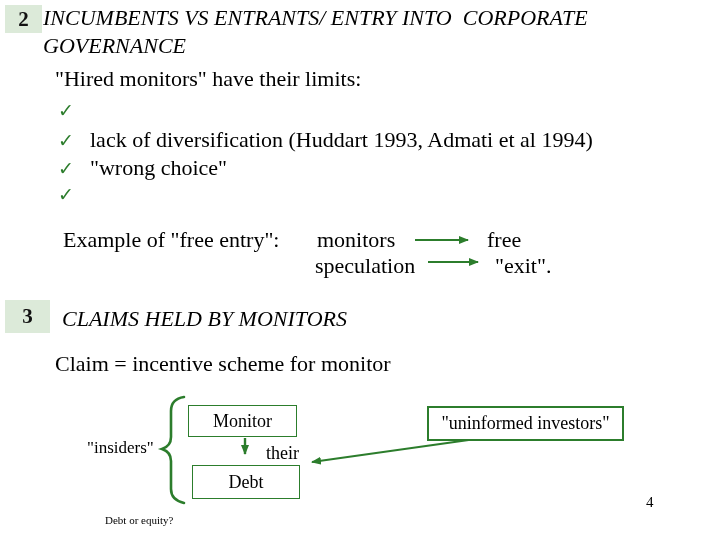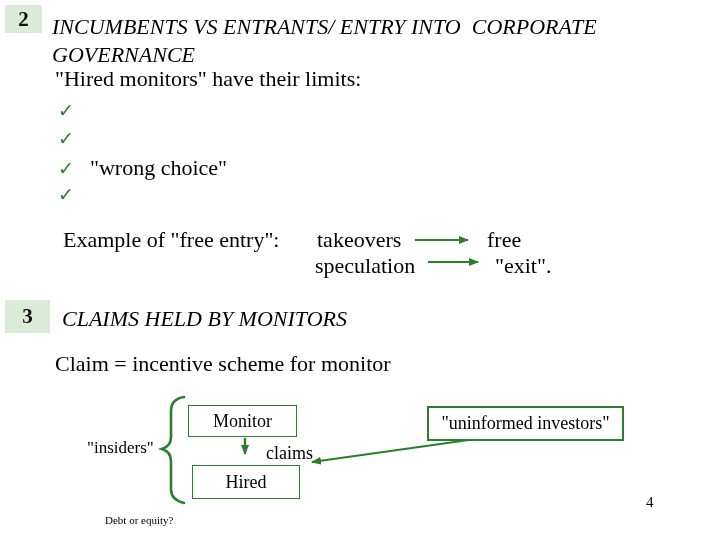--- a/index.html
+++ b/index.html
@@ -11,21 +11,21 @@
   .abs{position:absolute;}
   
   .badge{
     background:#dcead9;display:flex;align-items:center;justify-content:center;
     font-weight:bold;font-size:21px;color:#111;z-index:2;
   }
   .badge2{left:5px;top:5px;width:37px;height:28px;}
   .badge3{left:5px;top:300px;width:45px;height:33px;}
   
   .sec-title{font-style:italic;font-size:22px;line-height:28px;z-index:2;}
-  .title2{left:52px;top:4px;width:620px;white-space:pre-wrap;margin-top:9px;}
+  .title2{left:43px;top:4px;width:620px;white-space:pre-wrap;}
   .title3{left:62px;top:305px;}
   .intro{left:55px;top:66px;font-size:22px;z-index:2;}
   
   .bullets{left:58px;top:99px;z-index:2;}
   .bullet-row{display:flex;align-items:baseline;height:28px;font-size:22px;}
   .check{
     width:22px;font-size:19px;font-weight:bold;color:#2c7d2c;
     font-family:"DejaVu Sans",sans-serif;flex:0 0 auto;
   }
   .btext{margin-left:10px;white-space:nowrap;}
@@ -73,48 +73,49 @@
 GOVERNANCE</div>
 
   <div class="abs intro">"Hired monitors" have their limits:</div>
 
   <div class="abs bullets">
     <div class="bullet-row">
       <span class="check">✓</span>
     </div>
     <div class="bullet-row">
       <span class="check">✓</span>
+      <span class="btext">lack of diversification (Huddart 1993, Admati et al 1994)</span>
     </div>
     <div class="bullet-row">
       <span class="check">✓</span>
       <span class="btext">"wrong choice"</span>
     </div>
     <div class="bullet-row">
       <span class="check">✓</span>
     </div>
   </div>
 
   <span class="abs ex-label">Example of "free entry":</span>
-  <span class="abs ex-from-0">takeovers</span>
+  <span class="abs ex-from-0">monitors</span>
   <span class="abs ex-to-0">free</span>
   <span class="abs ex-from-1">speculation</span>
   <span class="abs ex-to-1">"exit".</span>
 
   <div class="abs badge badge3">3</div>
   <div class="abs claim-line">Claim = incentive scheme for monitor</div>
 
   <div class="abs sec-title title3">CLAIMS HELD BY MONITORS</div>
 
   <span class="abs insiders">"insiders"</span>
   <div class="abs dbox monitor-box">
     <span>Monitor</span>
   </div>
-  <span class="abs claims">claims</span>
+  <span class="abs claims">their</span>
   <div class="abs dbox firm-box">
-    <span>Hired</span>
+    <span>Debt</span>
   </div>
   <div class="abs dbox uninformed-box">
     <span>"uninformed investors"</span>
   </div>
 
   <span class="abs question">Debt or equity?</span>
   <span class="abs pagenum">4</span>
 
 </div>
 

